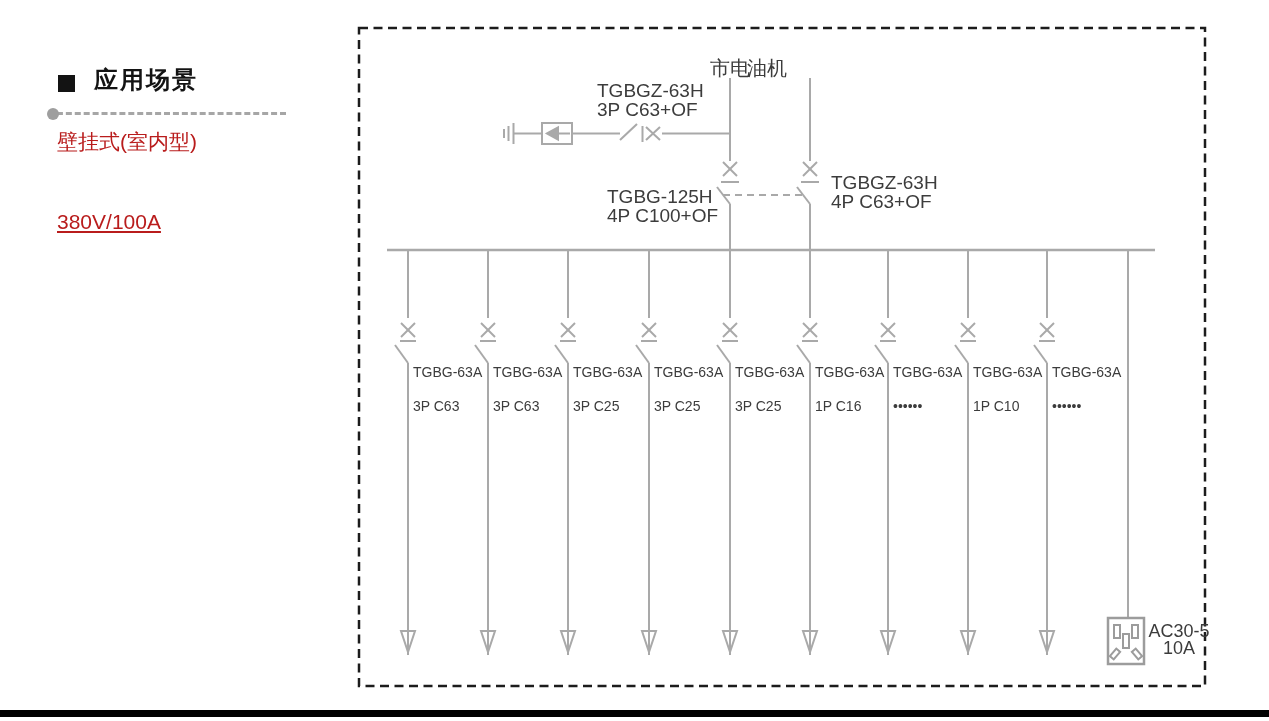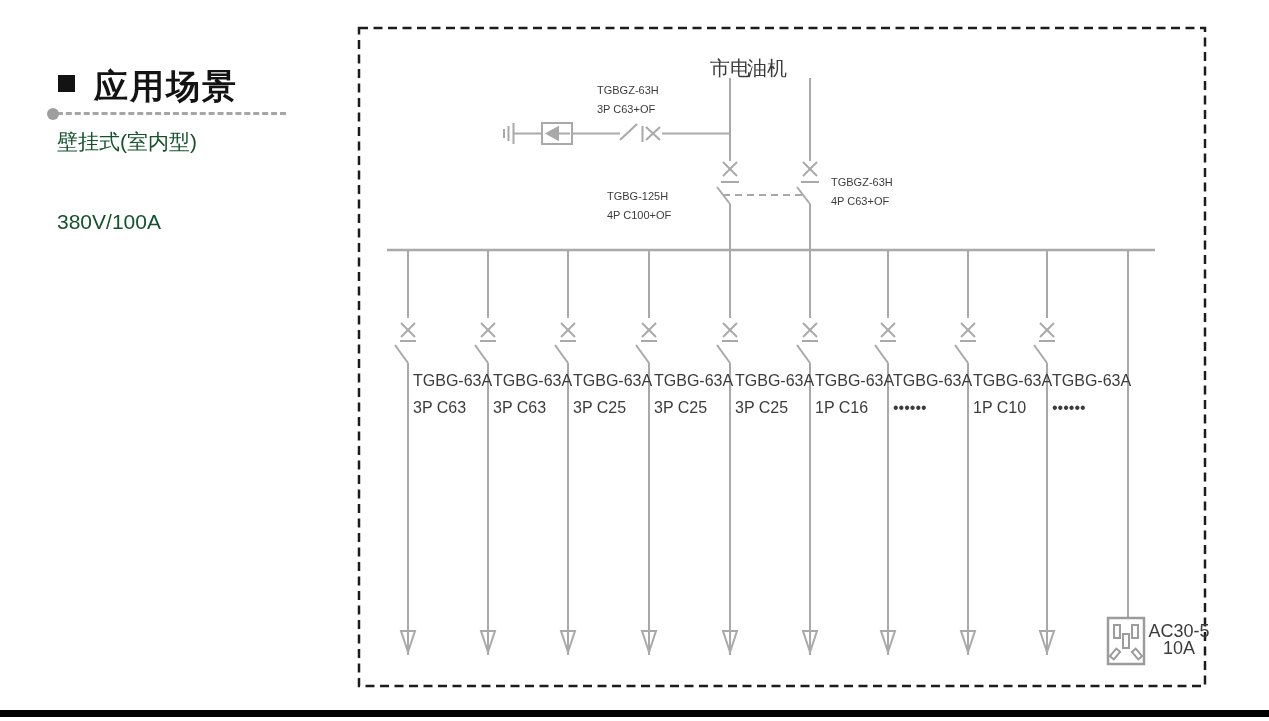--- a/index.html
+++ b/index.html
@@ -4,38 +4,38 @@
 <style>
   html,body{margin:0;padding:0;}
   body{
     width:1269px;height:721px;position:relative;background:#ffffff;
     font-family:"Liberation Sans","DejaVu Sans",sans-serif;
     overflow:hidden;color:#1f1f1f;
   }
   
   .panel{position:absolute;left:0;top:0;width:350px;height:700px;}
   .head-square{position:absolute;left:58px;top:75px;width:17px;height:17px;background:#131313;}
-  .head-title{position:absolute;left:94px;top:64px;font-size:34px;font-weight:bold;color:#131313;letter-spacing:2px;}
+  .head-title{position:absolute;left:94px;top:64px;font-size:24px;font-weight:bold;color:#131313;letter-spacing:2px;}
   .sep{position:absolute;left:48px;top:112px;width:238px;border-top:3px dashed #a6a6a6;}
   .sep-dot{position:absolute;left:47px;top:108px;width:12px;height:12px;border-radius:50%;background:#9e9e9e;}
-  .feature{position:absolute;left:57px;font-size:21px;color:#14532d;}
-  .f0{top:128px;} .f1{top:169px;} .f2{top:210px;}
+  .feature{position:absolute;left:57px;font-size:21px;color:#b91c1c;}
+  .f0{top:128px;} .f1{top:169px;} .f2{top:210px;text-decoration:underline;}
   
   .dlabel{position:absolute;color:#3c3c3c;}
   .src{width:56px;text-align:center;top:55px;font-size:20px;}
   .src-mains{left:702px;}
   .src-gen{left:739px;}
-  .brklbl{font-size:11px;line-height:19px;}
+  .brklbl{font-size:19px;line-height:19px;}
   .spd-lbl{left:597px;top:81px;}
   .mains-brk-lbl{left:607px;top:173px;margin-top:14px;}
   .gen-brk-lbl{left:831px;top:173px;}
   .brklbl span{display:block;}
-  .branch-lbl{top:372px;font-size:16px;}
+  .branch-lbl{top:364px;font-size:14px;}
   .branch-lbl span{display:block;}
-  .branch-lbl .rating{margin-top:9px;}
+  .branch-lbl .rating{margin-top:18px;}
   .b0{left:413px;} .b1{left:493px;} .b2{left:573px;} .b3{left:654px;} .b4{left:735px;}
   .b5{left:815px;} .b6{left:893px;} .b7{left:973px;} .b8{left:1052px;}
   .socket-lbl{left:1147px;top:623px;width:64px;text-align:center;font-size:18px;line-height:16.5px;}
   .socket-lbl span{display:block;}
   svg{position:absolute;left:0;top:0;}
   
   .bottom-rule{position:absolute;left:0;top:710px;width:1269px;height:7px;background:#000;}
 </style>
 </head>
 <body>

